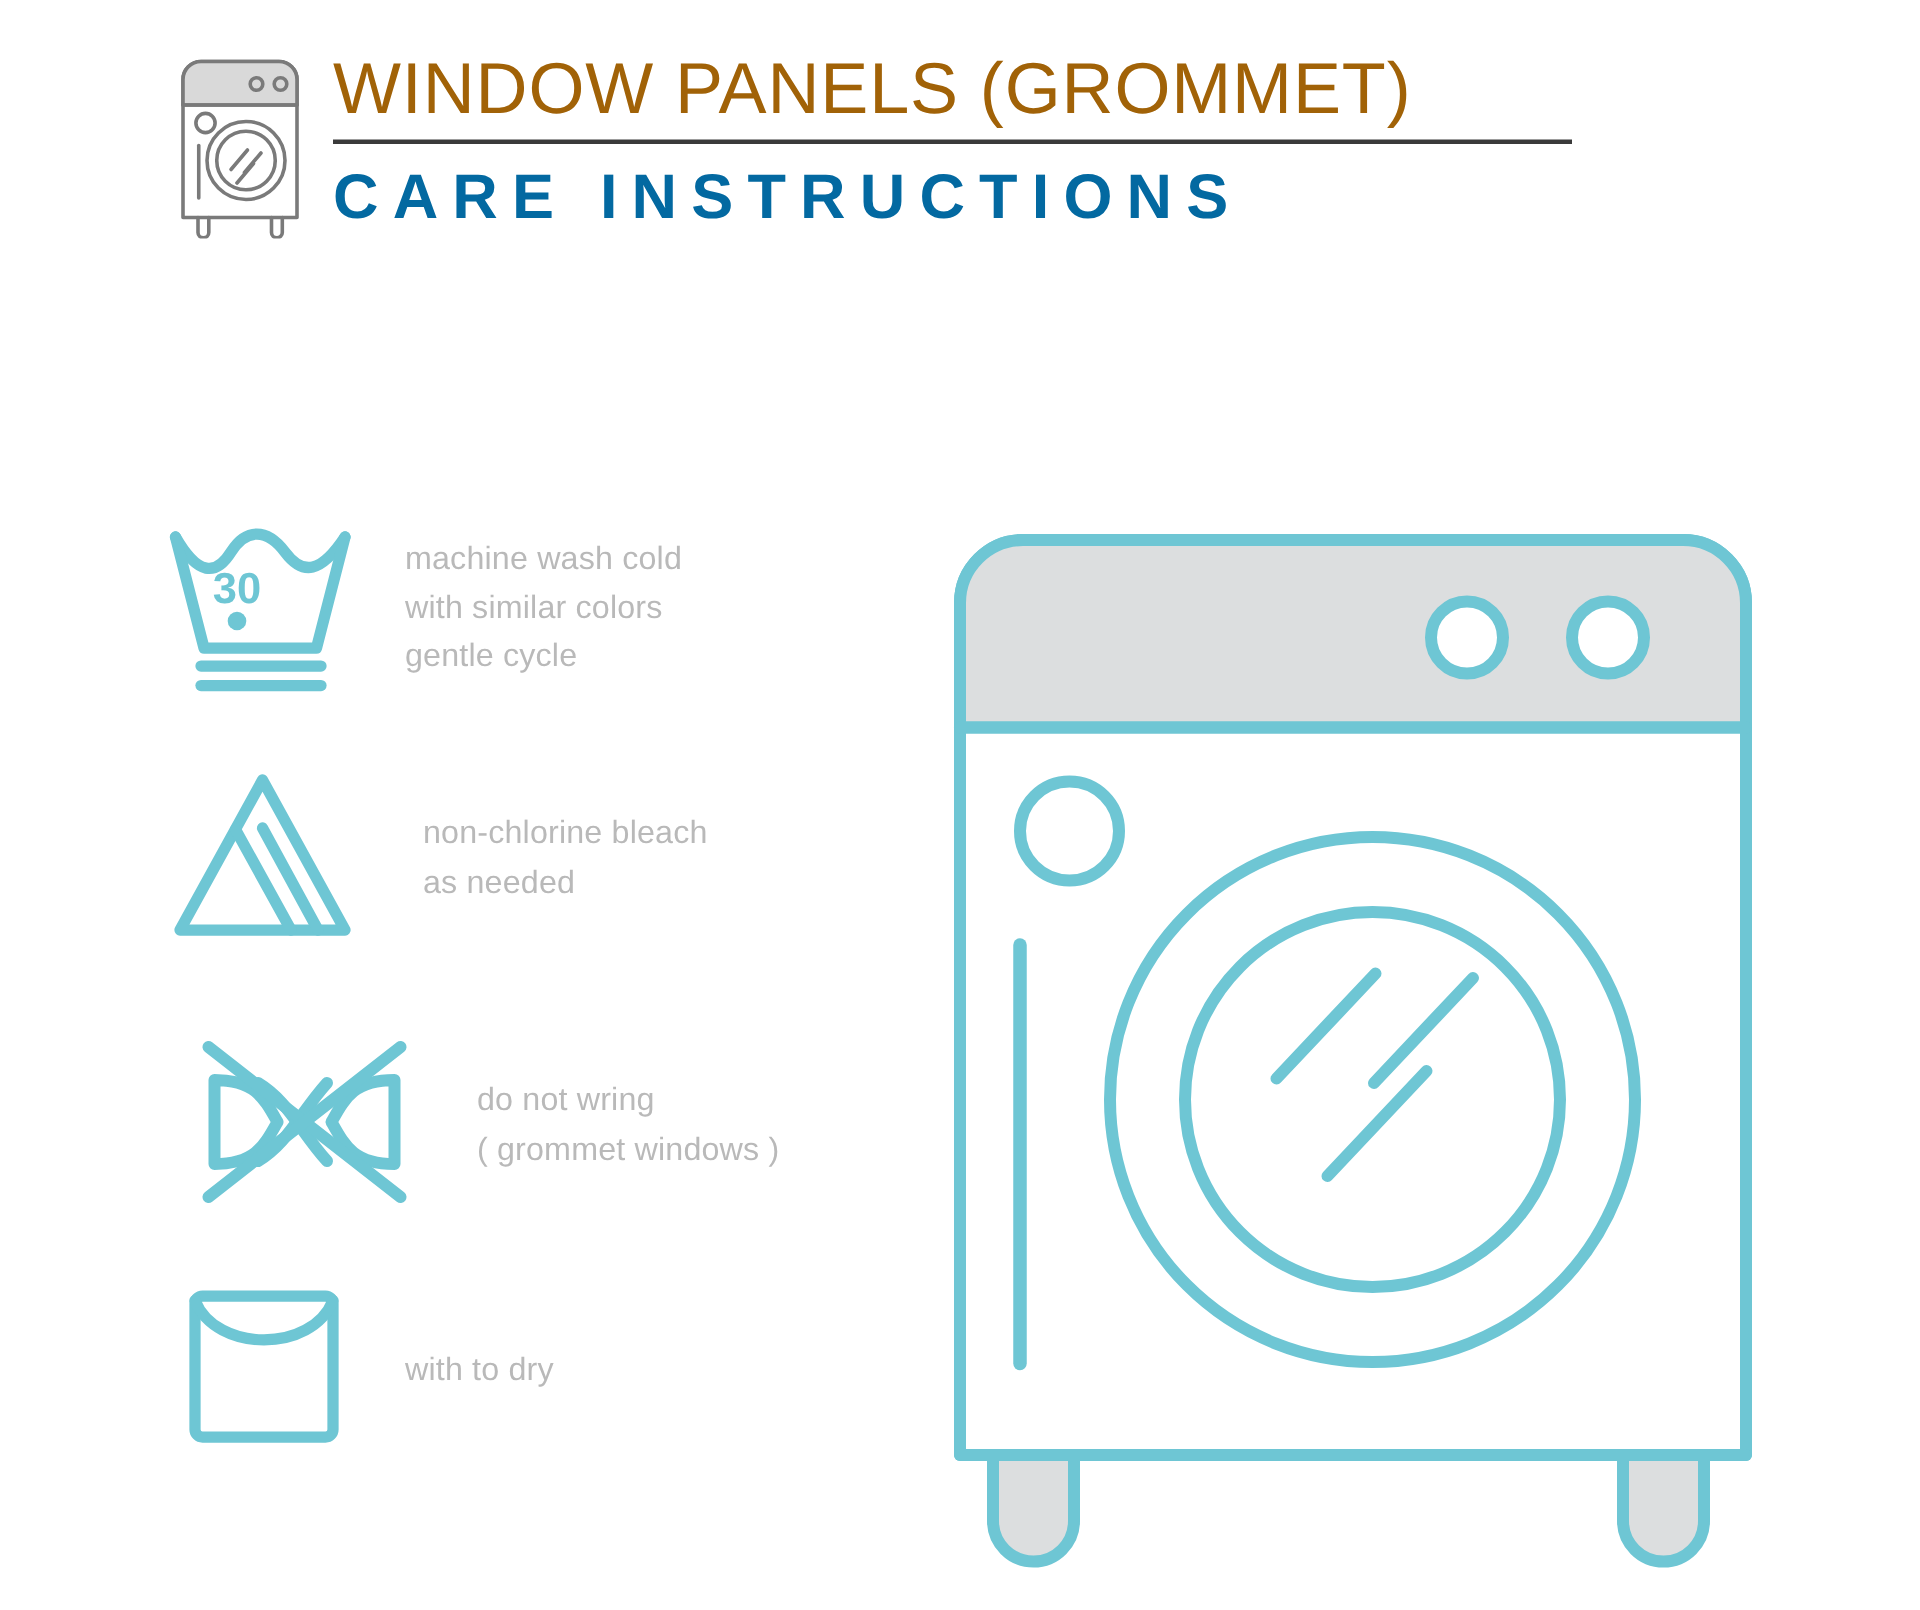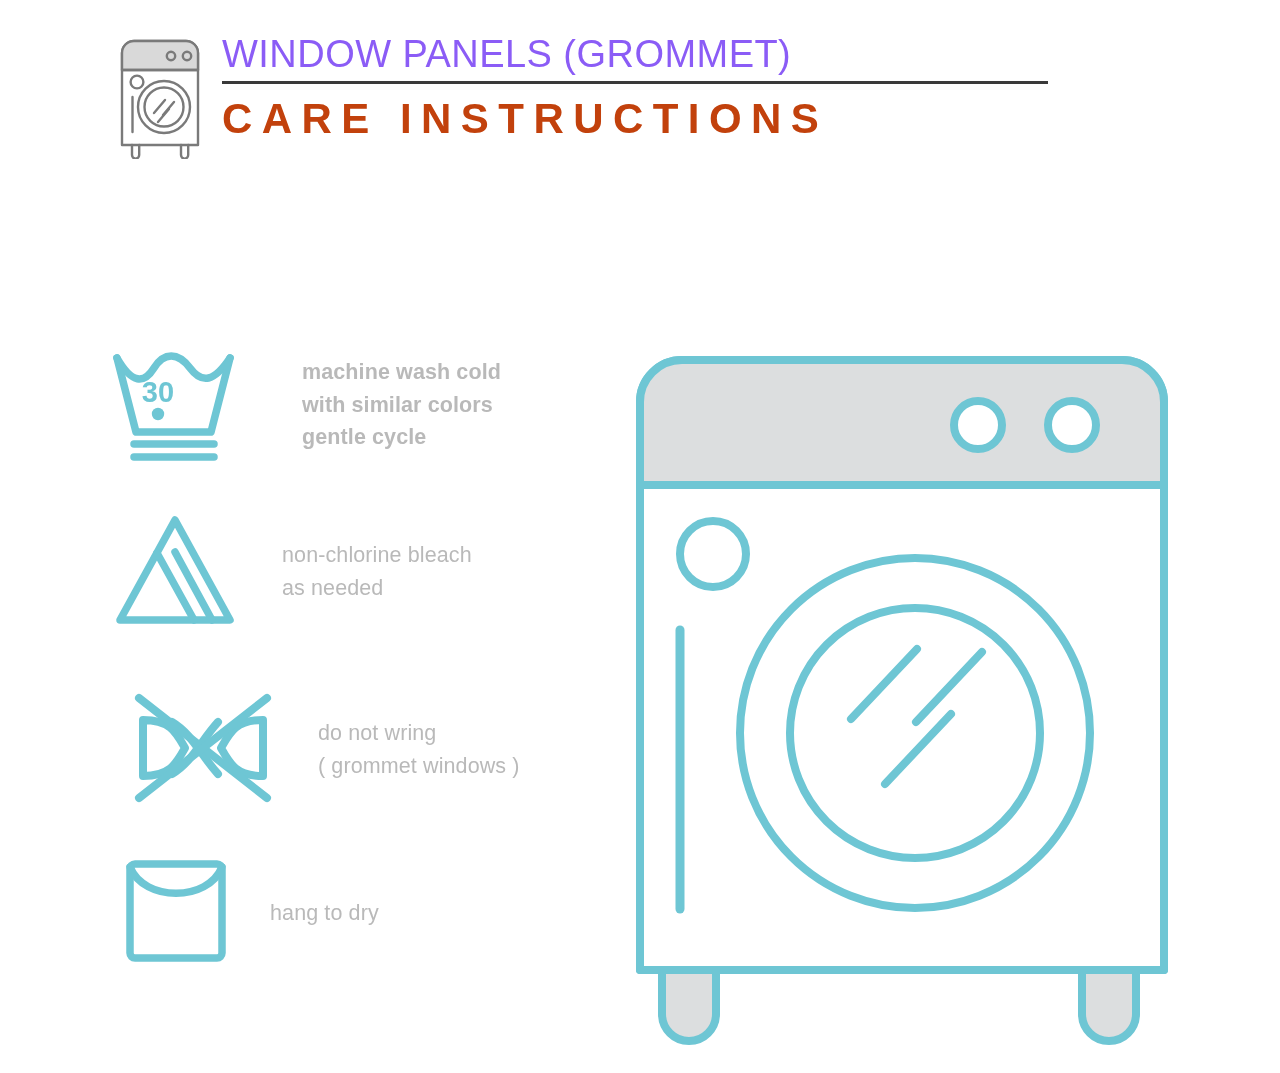--- a/index.html
+++ b/index.html
@@ -33,40 +33,40 @@
     height: 132px;
   }
   #header-text {
     position: absolute;
     left: 222px;
     top: 32px;
     width: 840px;
   }
   #title-main {
     font-family: "Liberation Sans", sans-serif;
-    font-size: 38px;
+    font-size: 48px;
     font-weight: 300;
     letter-spacing: 0.012em;
-    color: #8b5cf6;
+    color: #a16207;
     line-height: 1.18;
     white-space: nowrap;
   }
   #title-rule {
     margin-top: 4px;
     width: 826px;
     height: 3px;
     background: #3a3a3a;
   }
   #title-sub {
     margin-top: 11px;
     font-family: "Liberation Sans", sans-serif;
     font-size: 42px;
     font-weight: bold;
     letter-spacing: 0.225em;
-    color: #c2410c;
+    color: #0369a1;
     line-height: 1.12;
     white-space: nowrap;
   }
 
   
   #care-list {
     position: absolute;
     left: 0;
     top: 340px;
     width: 600px;
@@ -95,21 +95,21 @@
   #care-row-0 { top: 0px;   height: 130px; }
   #care-row-1 { top: 167px; height: 130px; align-items: center; }
   #care-row-2 { top: 345px; height: 130px; margin-left: 22px; }
   #care-row-3 { top: 508px; height: 130px; }
 
   #care-row-0 .symbol { margin-left: 110px; }
   #care-row-1 .symbol { margin-left: 112px; }
   #care-row-2 .symbol { margin-left: 108px; }
   #care-row-3 .symbol { margin-left: 124px; }
 
-  #care-row-0 .care-text { margin-left: 64px; font-weight: bold; }
+  #care-row-0 .care-text { margin-left: 32px; }
   #care-row-1 .care-text { margin-left: 44px; }
   #care-row-2 .care-text { margin-left: 42px; }
   #care-row-3 .care-text { margin-left: 42px; }
 
   
   #washer-illustration {
     position: absolute;
     left: 632px;
     top: 352px;
     width: 540px;
@@ -219,21 +219,21 @@
 
   <div class="care-row" id="care-row-3">
     <div class="symbol">
       <svg viewBox="0 0 104 106" width="104" height="106" aria-hidden="true">
         <g fill="none" stroke="#6ec6d4" stroke-width="7.5" stroke-linecap="round" stroke-linejoin="round">
           <rect x="6" y="6" width="92" height="94" rx="5" ry="5"></rect>
           <path d="M6 9 C20 44 84 44 98 9"></path>
         </g>
       </svg>
     </div>
-    <div class="care-text">hang to dry</div>
+    <div class="care-text">with to dry</div>
   </div>
 </div>
 
 <div id="washer-illustration">
   <svg viewBox="0 0 540 700" width="540" height="700" aria-hidden="true">
     <g fill="none" stroke="#6ec6d4" stroke-width="8" stroke-linecap="round" stroke-linejoin="round">
 
       <g>
         <path d="M30 610 L30 662 A27 27 0 0 0 84 662 L84 610 Z" fill="#dcdedf" stroke="#6ec6d4"></path>
       </g>

